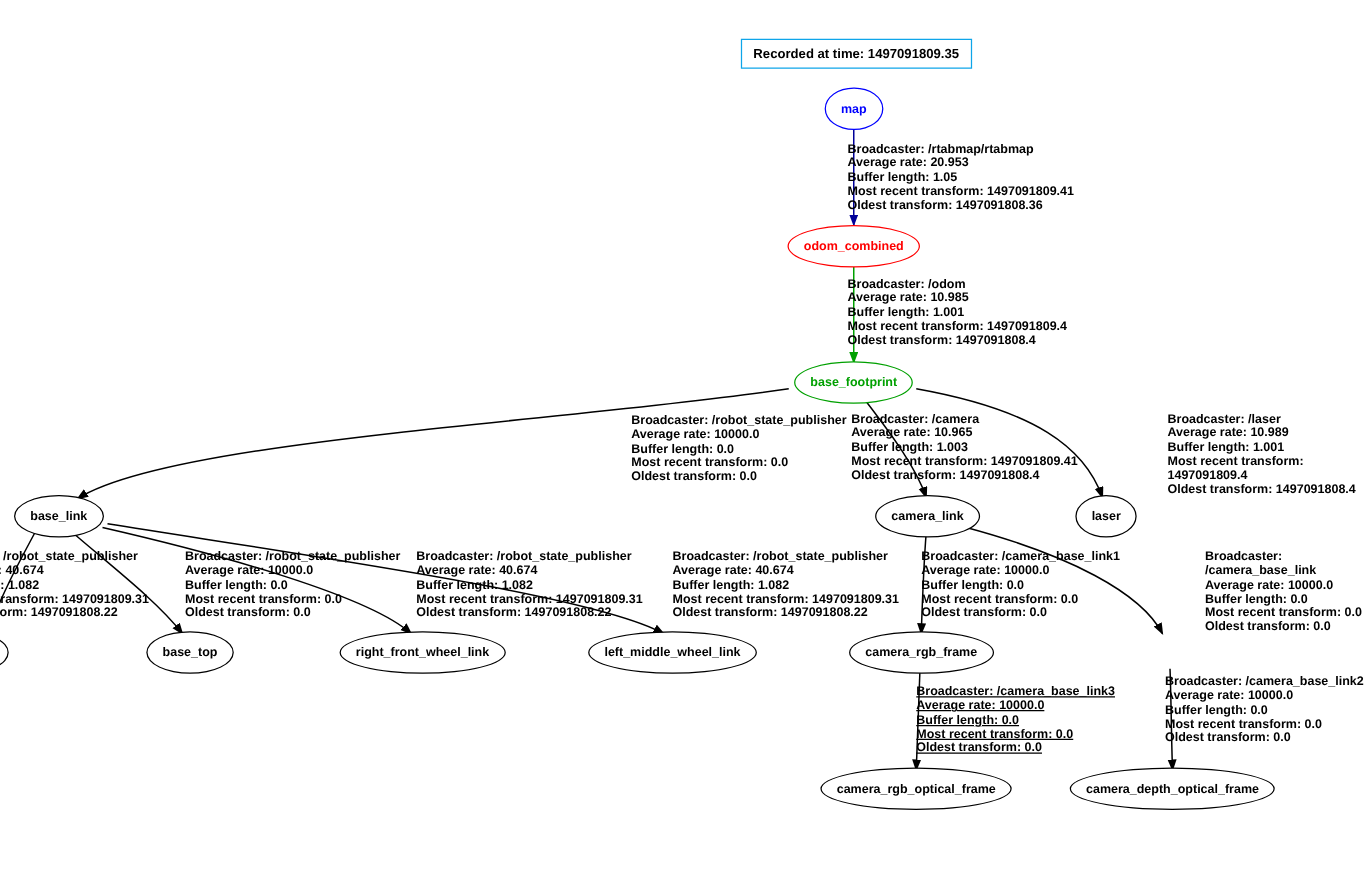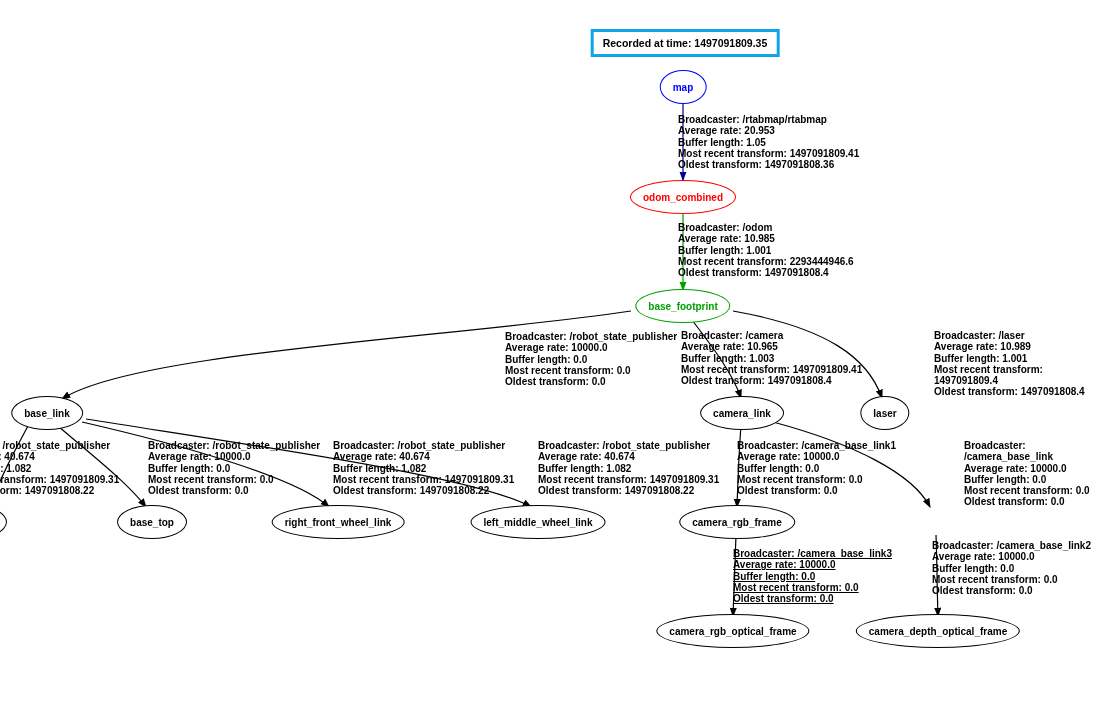--- a/index.html
+++ b/index.html
@@ -13,21 +13,21 @@
   }
   #edges-svg {
     position: absolute;
     left: 0; top: 0;
     width: 1095px; height: 705px;
     pointer-events: none;
   }
   .title-box {
     position: absolute;
     transform: translate(-50%, -50%);
-    border: 3px solid #0ea5e9;
+    border: 1px solid #0ea5e9;
     background: #ffffff;
     font-size: 10.5px;
     font-weight: bold;
     color: #000000;
     padding: 5px 9px;
     white-space: nowrap;
   }
   .node {
     position: absolute;
     transform: translate(-50%, -50%);
@@ -103,21 +103,21 @@
   <div class="node" style="left: 938px; top: 631px; color: rgb(0, 0, 0); border-color: rgb(0, 0, 0);">camera_depth_optical_frame</div>
 
   <div class="edge-label" style="left:678px; top:114px;">Broadcaster: /rtabmap/rtabmap
 Average rate: 20.953
 Buffer length: 1.05
 Most recent transform: 1497091809.41
 Oldest transform: 1497091808.36</div>
   <div class="edge-label" style="left:678px; top:222px;">Broadcaster: /odom
 Average rate: 10.985
 Buffer length: 1.001
-Most recent transform: 2293444946.6
+Most recent transform: 1497091809.4
 Oldest transform: 1497091808.4</div>
   <div class="edge-label" style="left:505px; top:331px;">Broadcaster: /robot_state_publisher
 Average rate: 10000.0
 Buffer length: 0.0
 Most recent transform: 0.0
 Oldest transform: 0.0</div>
   <div class="edge-label" style="left:681px; top:330px;">Broadcaster: /camera
 Average rate: 10.965
 Buffer length: 1.003
 Most recent transform: 1497091809.41

